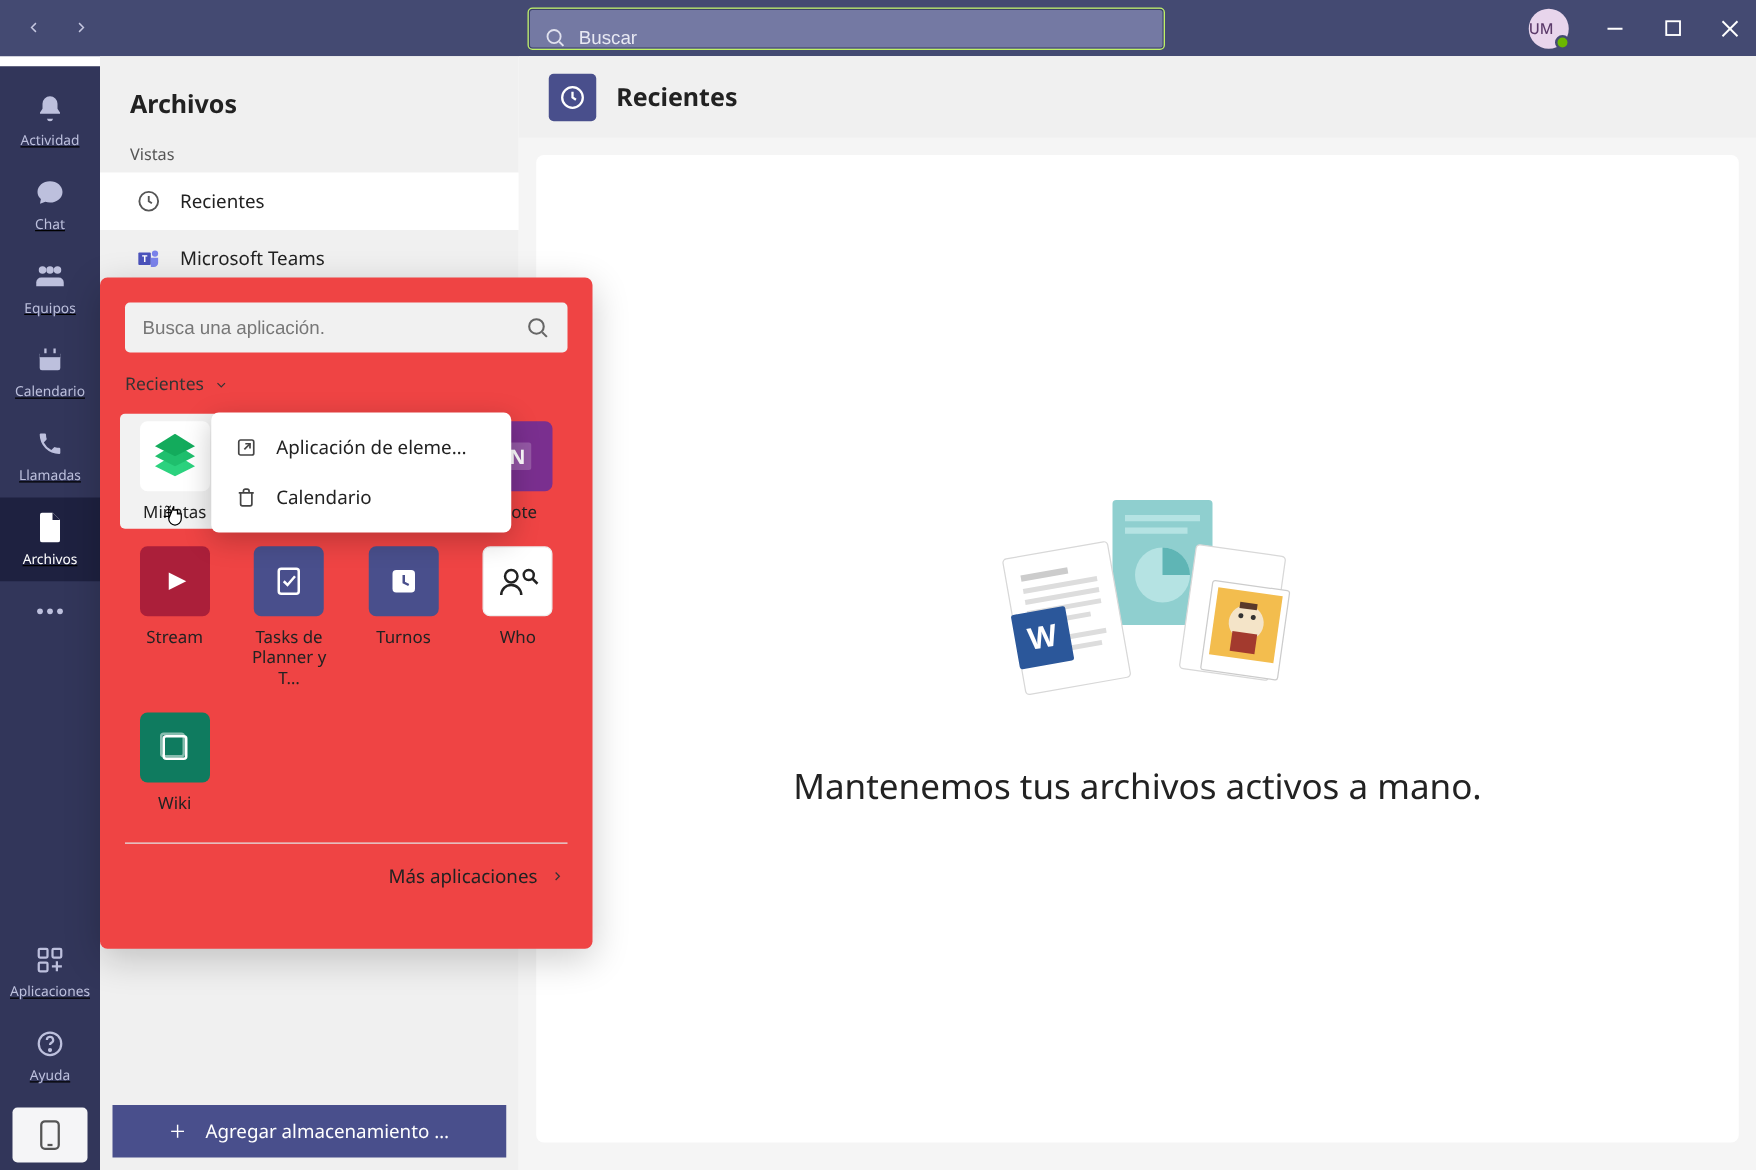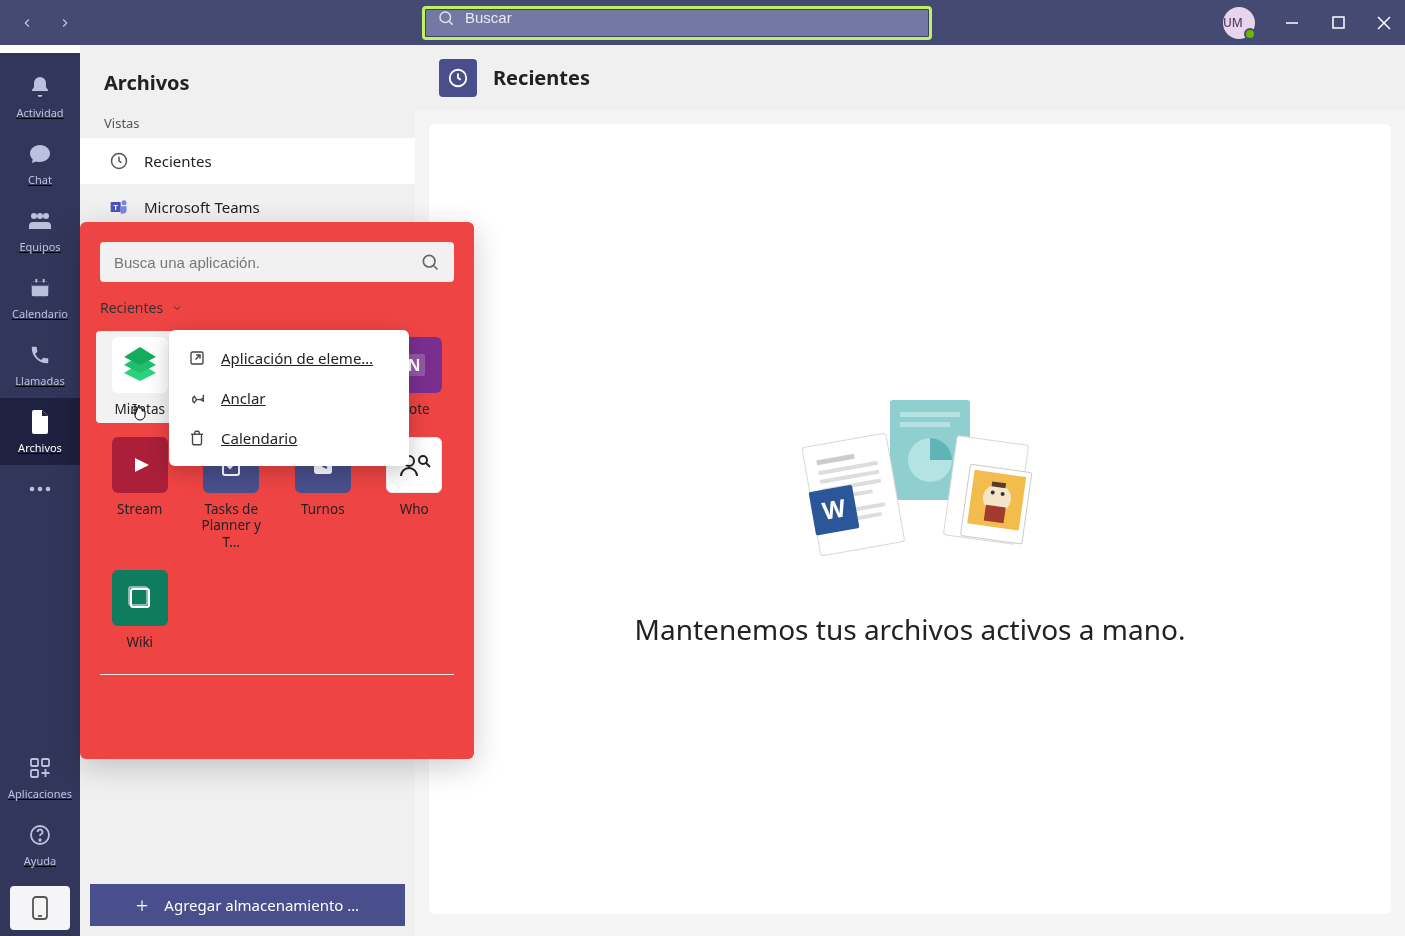--- a/index.html
+++ b/index.html
@@ -2,21 +2,21 @@
 <html><head>
 <meta charset="utf-8">
 <style>
   * { margin: 0; padding: 0; box-sizing: border-box; }
   body { font-family: "Segoe UI", system-ui, sans-serif; background: #fff; width: 1405px; height: 936px; overflow: hidden; }
   
   
   .titlebar { height: 45px; background: #444a72; display: flex; align-items: center; padding: 0 12px; }
   .nav-arrows { display: flex; gap: 24px; margin-left: 8px; }
   .nav-arrow { color: #c5c7e0; font-size: 18px; cursor: pointer; }
-  .search-box { flex: 0 0 510px; height: 34px; background: #7479a3; margin-left: 350px; border-radius: 4px; display: flex; align-items: flex-start; padding: 0 12px; border: 3px solid #bef264; box-shadow: 0 0 0 1px #3b4168 inset; }
+  .search-box { flex: 0 0 510px; height: 34px; background: #7479a3; margin-left: 350px; border-radius: 4px; display: flex; align-items: flex-end; padding: 0 12px; border: 1px solid #bef264; box-shadow: 0 0 0 1px #3b4168 inset; }
   .search-box svg { width: 18px; height: 18px; flex-shrink: 0; }
   .search-box input { background: transparent; border: none; outline: none; color: #e0e1ee; font-size: 15px; margin-left: 10px; width: 100%; }
   .search-box input::placeholder { color: #e8e9f3; }
   .titlebar-right { margin-left: auto; display: flex; align-items: center; gap: 28px; }
   .avatar { width: 32px; height: 32px; border-radius: 50%; background: #e8d5ec; display: flex; align-items: center; justify-content: flex-start; font-size: 12px; color: #5b3a6a; font-weight: 500; position: relative; }
   .avatar-badge { position: absolute; bottom: -1px; right: -1px; width: 12px; height: 12px; border-radius: 50%; background: #6bb700; border: 2px solid #444a72; }
   .win-btn { width: 18px; height: 18px; display: flex; align-items: center; justify-content: center; color: #fff; }
   
   
   .app-rail { position: absolute; left: 0; top: 53px; width: 80px; height: 891px; background: #32365a; display: flex; flex-direction: column; align-items: center; padding-top: 10px; text-decoration: underline; }
@@ -56,21 +56,21 @@
   .app-grid { display: grid; grid-template-columns: repeat(4, 1fr); gap: 8px 4px; padding: 4px 16px; }
   .app-tile { display: flex; flex-direction: column; align-items: center; justify-content: flex-start; padding: 6px 2px; border-radius: 4px; cursor: pointer; }
   .app-tile.sel { background: #f2f2f2; }
   .app-tile-icon { width: 56px; height: 56px; border-radius: 6px; display: flex; align-items: center; justify-content: center; }
   .app-tile-label { font-size: 13.5px; color: #222; margin-top: 8px; text-align: center; line-height: 1.2; max-width: 80px; overflow: hidden; }
   .flyout-hr { border: none; border-top: 1px solid #e3e3e3; margin: 14px 20px 0; }
   .flyout-more { display: flex; align-items: center; justify-content: flex-end; gap: 10px; padding: 16px 22px; font-size: 15px; color: #222; cursor: pointer; }
   
   
   .ctx-menu { position: absolute; left: 169px; top: 330px; width: 240px; background: #fff; border-radius: 6px; box-shadow: 0 6px 22px rgba(0,0,0,0.22); z-index: 60; padding: 8px 0; }
-  .ctx-item { display: flex; align-items: flex-end; gap: 14px; padding: 10px 18px; font-size: 15px; color: #222; cursor: pointer; text-decoration: underline; }
+  .ctx-item { display: flex; align-items: flex-end; gap: 14px; padding: 10px 18px; font-size: 15px; color: #222; cursor: pointer; }
   .ctx-item .cicon { width: 20px; height: 20px; display: flex; align-items: center; justify-content: center; }
   
   .cursor { position: absolute; left: 128px; top: 403px; z-index: 70; pointer-events: none; }
 </style>
 </head>
 <body>
 
 <div class="titlebar">
   <div class="nav-arrows">
     <span class="nav-arrow">
@@ -375,44 +375,42 @@
       <div class="app-tile-icon" style="background:#0f7b5f">
         <svg width="30" height="30" viewBox="0 0 30 30" fill="none" stroke="#fff" stroke-width="2">
             <rect x="6" y="6" width="18" height="18" rx="2"></rect>
             <rect x="6" y="6" width="18" height="18" rx="2" transform="translate(-2,-2)" opacity="0.5"></rect>
           </svg>
       </div>
       <div class="app-tile-label">Wiki</div>
     </div>
   </div>
   <hr class="flyout-hr">
+  <div class="flyout-more">
+    <span>Más aplicaciones</span>
+    <svg width="12" height="12" viewBox="0 0 24 24" fill="none" stroke="#333" stroke-width="2">
+        <polyline points="9 18 15 12 9 6"></polyline>
+      </svg>
+  </div>
 </div>
 
 <div class="ctx-menu">
   <div class="ctx-item">
     <div class="cicon">
       <svg width="18" height="18" viewBox="0 0 24 24" fill="none" stroke="#444" stroke-width="1.8">
           <rect x="4" y="4" width="16" height="16" rx="2"></rect>
           <polyline points="10 14 16 8"></polyline>
           <polyline points="11 8 16 8 16 13"></polyline>
         </svg>
     </div>
     <span>Aplicación de eleme…</span>
   </div>
   <div class="ctx-item">
     <div class="cicon">
       <svg width="18" height="18" viewBox="0 0 24 24" fill="none" stroke="#444" stroke-width="1.8">
-          <path d="M15 3l6 6-4 1-4 4 1 5-3 0-3-3 0-3 5 1 4-4 1-4z" transform="rotate(45 12 12)"></path>
-        </svg>
-    </div>
-    <span>Anclar</span>
-  </div>
-  <div class="ctx-item">
-    <div class="cicon">
-      <svg width="18" height="18" viewBox="0 0 24 24" fill="none" stroke="#444" stroke-width="1.8">
           <polyline points="4 7 20 7"></polyline>
           <path d="M6 7v12a2 2 0 0 0 2 2h8a2 2 0 0 0 2-2V7"></path>
           <path d="M9 7V5a2 2 0 0 1 2-2h2a2 2 0 0 1 2 2v2"></path>
         </svg>
     </div>
     <span>Calendario</span>
   </div>
 </div>
 
 <svg class="cursor" width="20" height="24" viewBox="0 0 20 24">

